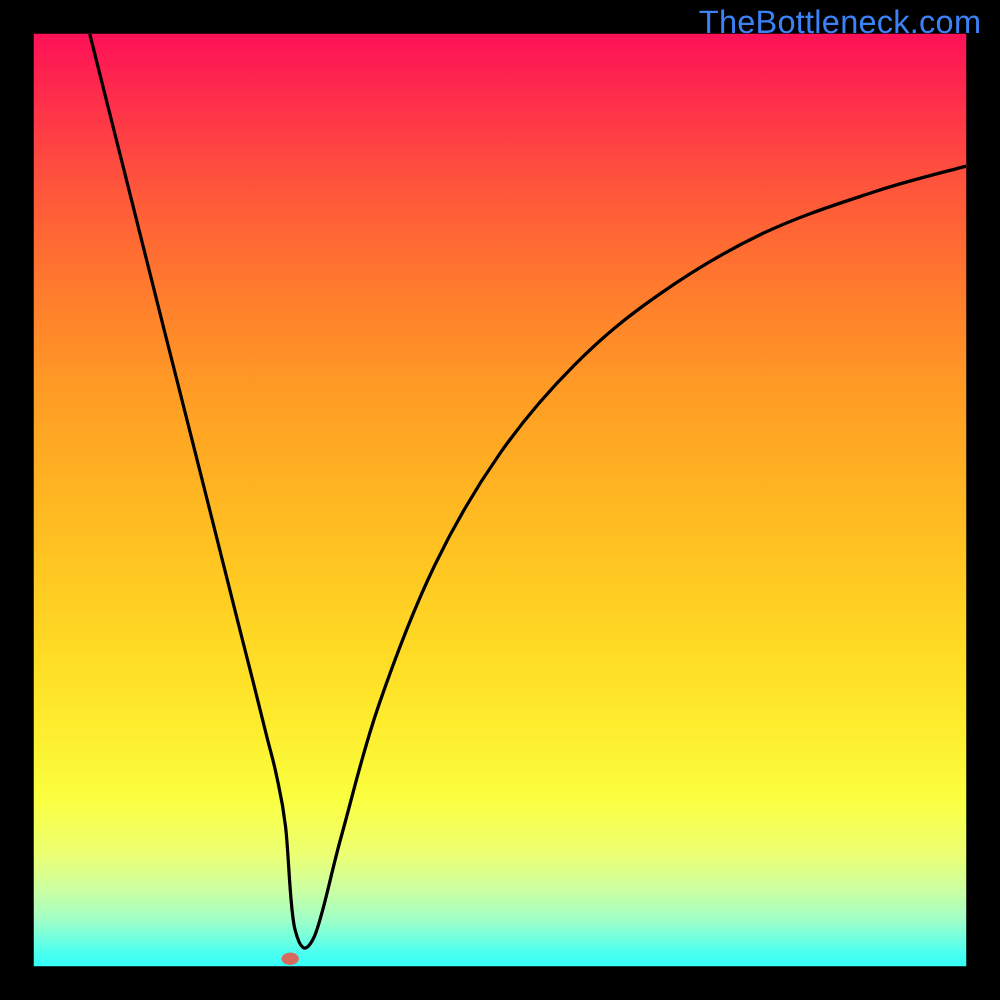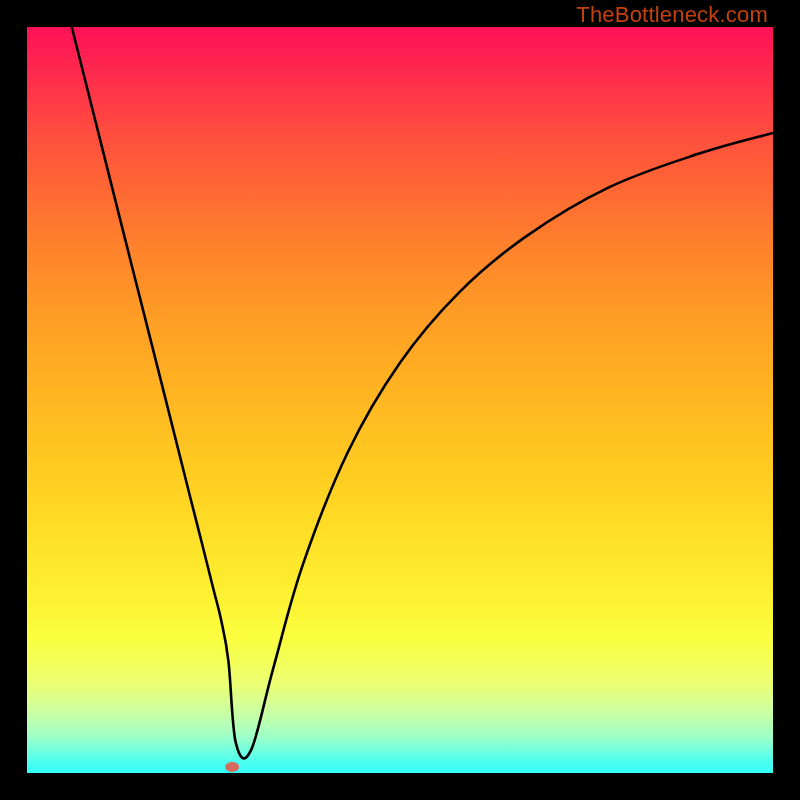--- a/index.html
+++ b/index.html
@@ -48,23 +48,23 @@
   }
   .plot-svg {
     position: absolute;
     inset: 0;
     width: 100%;
     height: 100%;
   }
   .attribution {
     position: absolute;
     top: 2px;
-    right: 32px;
-    color: #c2410c;
-    font-size: 22px;
+    right: 15px;
+    color: #3b82f6;
+    font-size: 26px;
     letter-spacing: 0.2px;
   }
   .marker {
     fill: #d76a5e;
   }
   .curve {
     fill: none;
     stroke: #000;
     stroke-width: 2.6px;
   }

